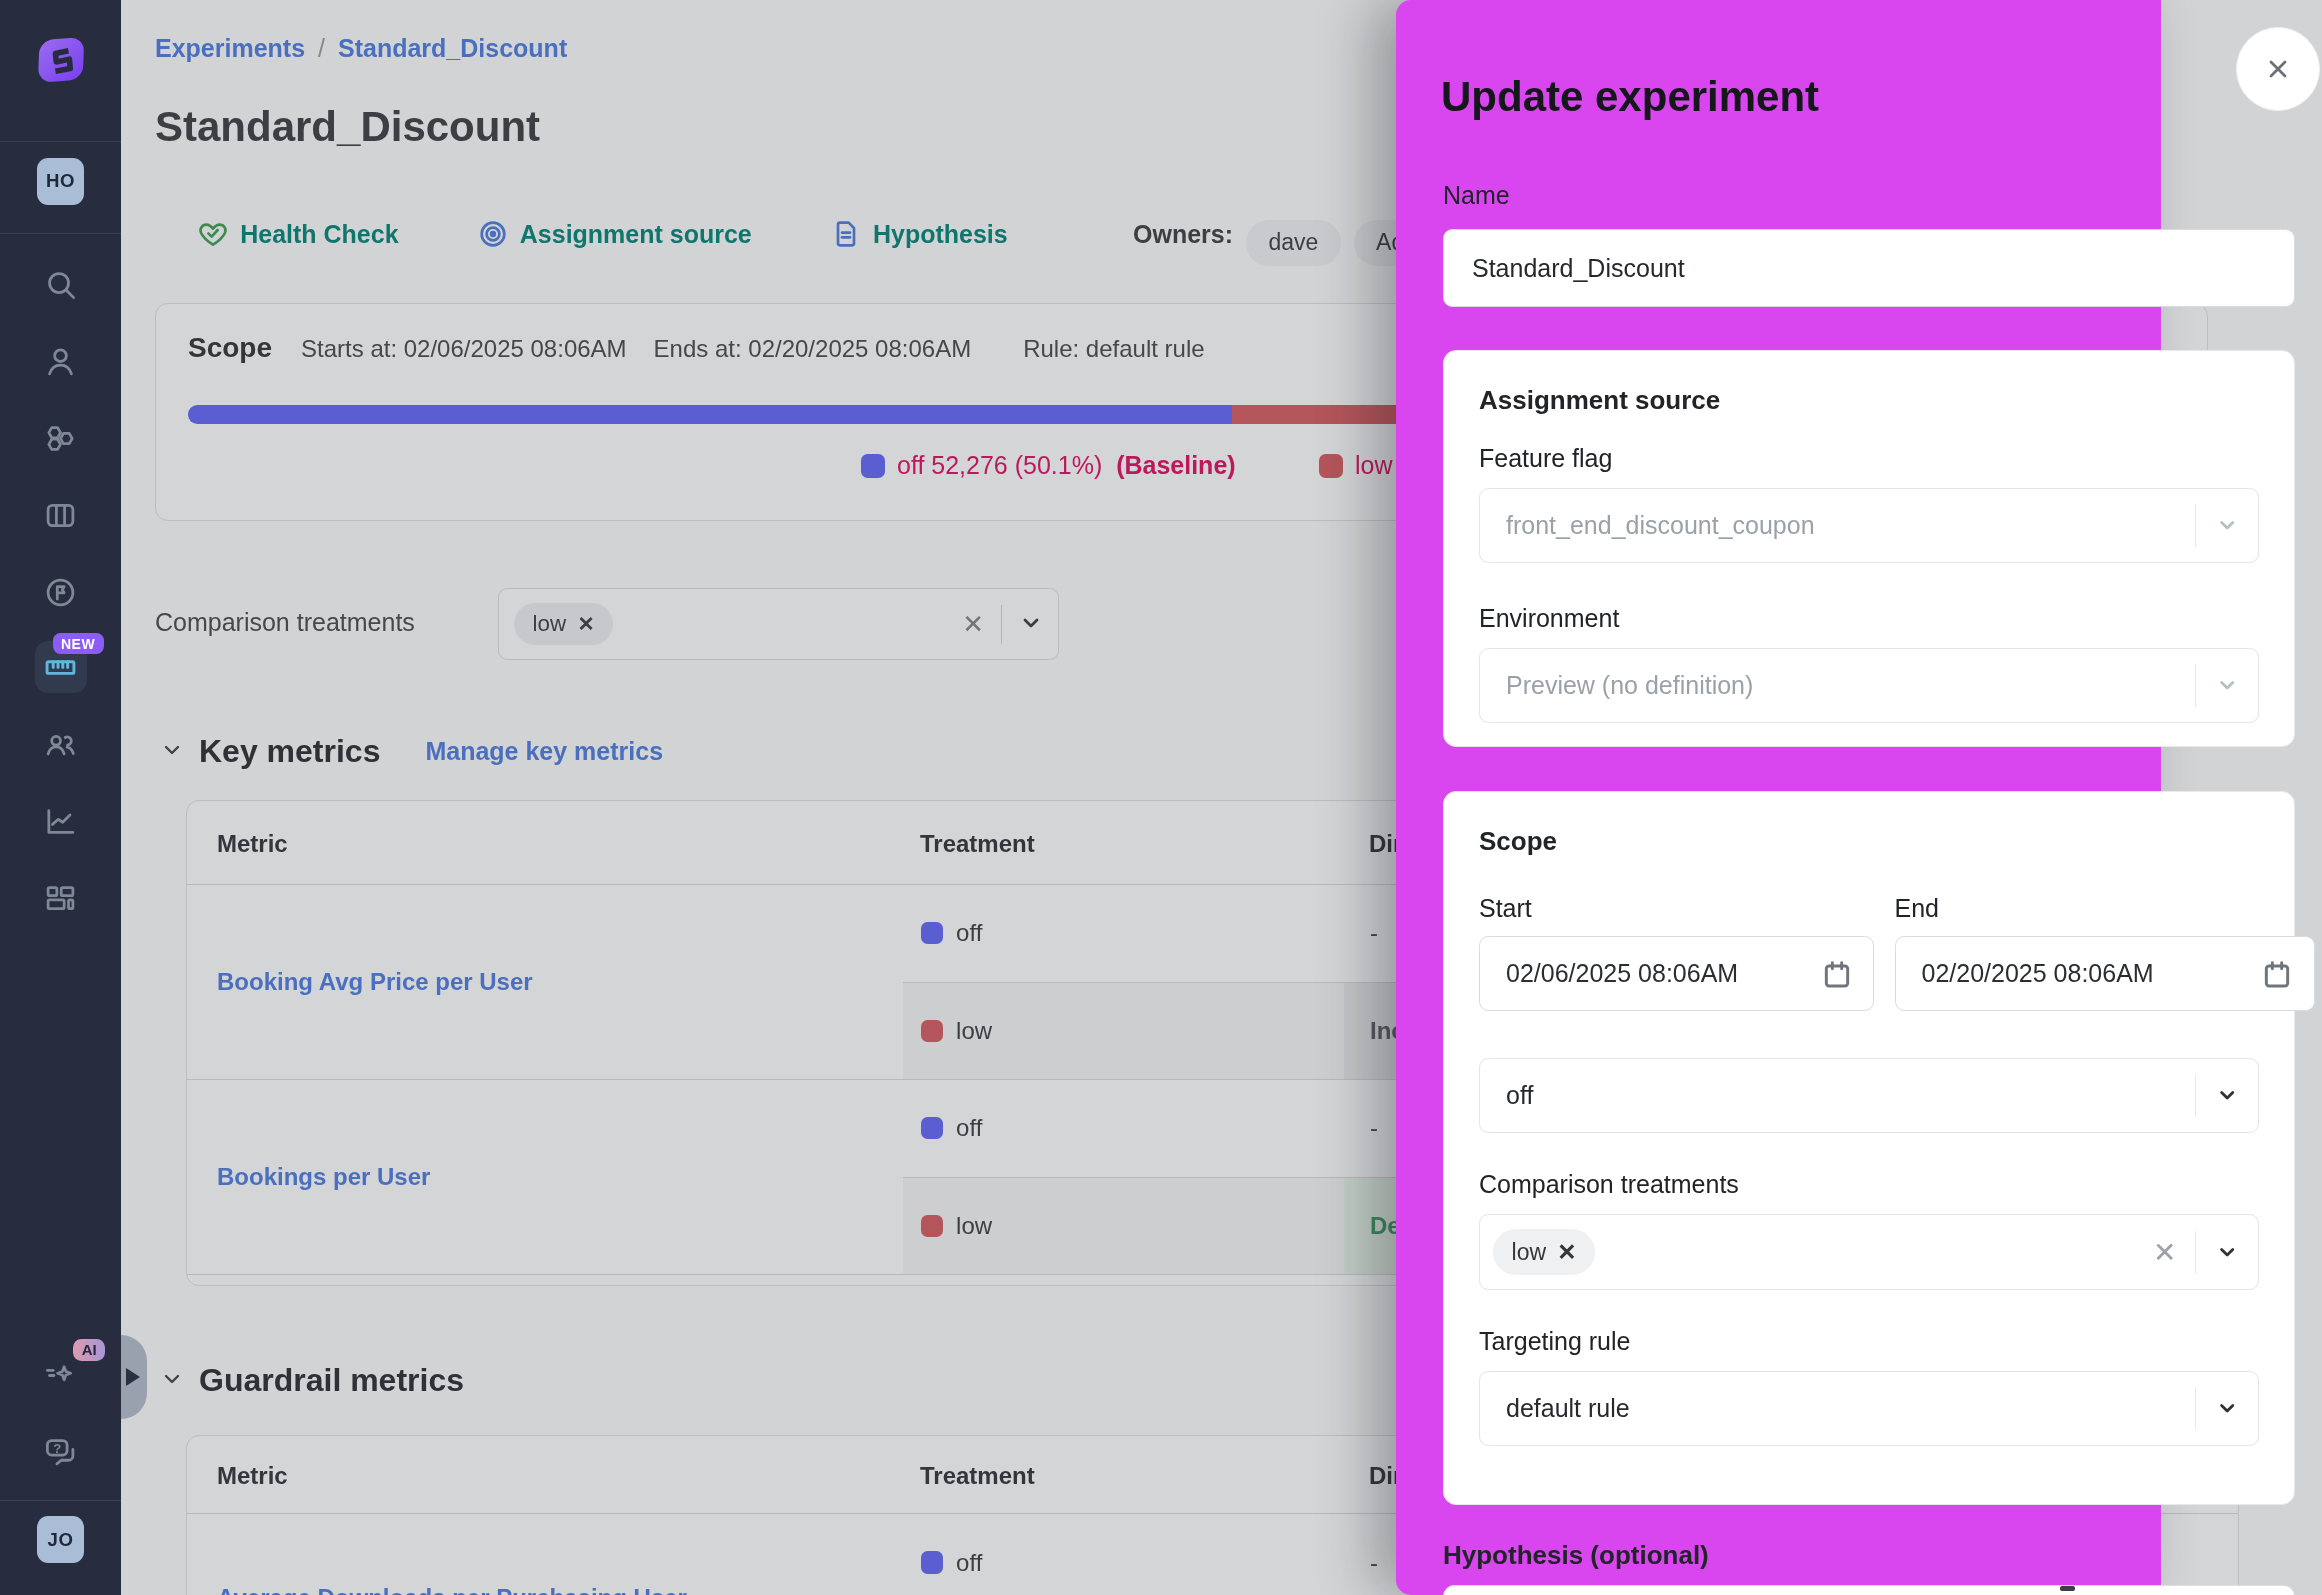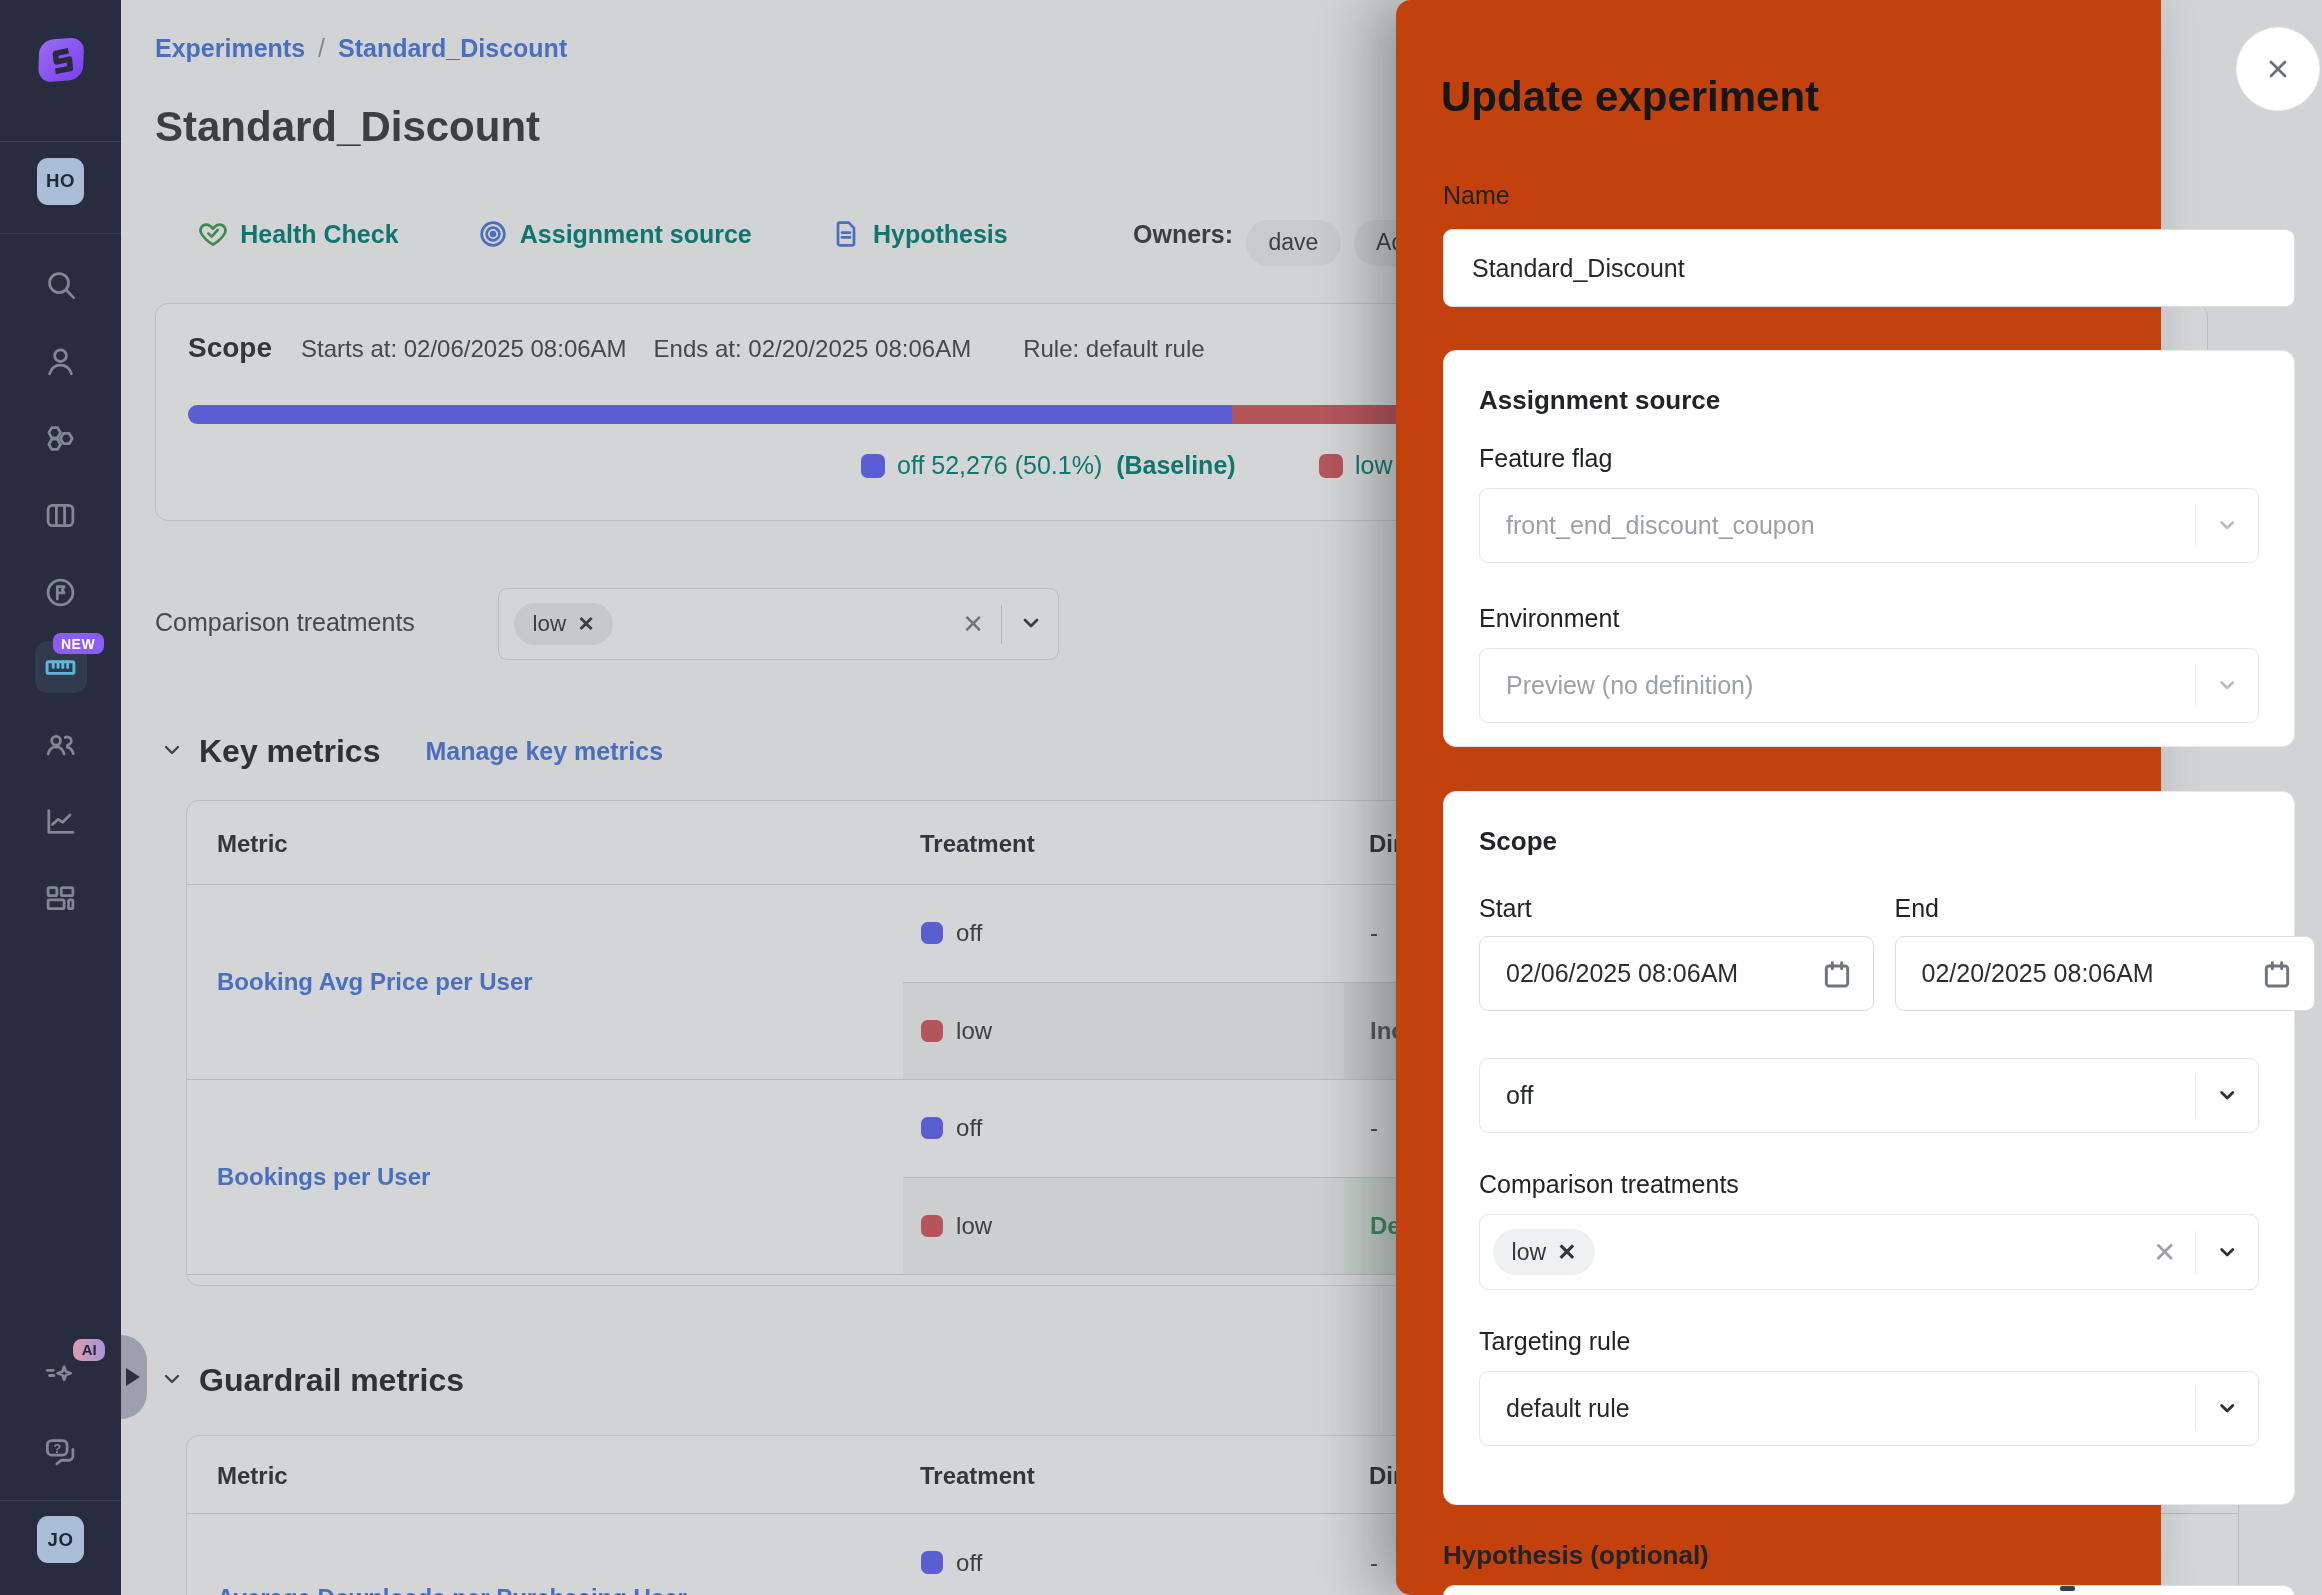--- a/index.html
+++ b/index.html
@@ -49,21 +49,21 @@
   .scope-card{position:absolute;left:34px;top:303px;width:2051px;height:216px;}
   .scope-head{display:flex;align-items:baseline;padding:28px 0 0 32px;}
   .scope-head .sh-title{font-size:28px;font-weight:bold;color:#33363b;}
   .scope-head .meta{font-size:24px;color:#44474c;}
   .scope-head .m1{margin-left:29px;}
   .scope-head .m2{margin-left:27px;}
   .scope-head .m3{margin-left:52px;}
   .scope-bar{position:absolute;left:32px;top:101px;width:1988px;height:18.6px;border-radius:9.3px;overflow:hidden;display:flex;}
   .scope-bar .seg1{width:1044px;background:#5a5ed0;}
   .scope-bar .seg2{flex:1;background:#b4555b;}
-  .legend-item{position:absolute;top:147px;display:flex;align-items:center;gap:12px;font-size:25px;color:#0f766e;}
+  .legend-item{position:absolute;top:147px;display:flex;align-items:center;gap:12px;font-size:25px;color:#be185d;}
   .legend-item .sq{width:24px;height:24px;border-radius:6.5px;}
   .legend-item.l1{left:705px;}
   .legend-item.l2{left:1163px;}
   .legend-item b{margin-left:1.9px;}
 
   
   .cmp-label{position:absolute;left:34px;top:608px;font-size:25px;color:#45484d;}
   .cmp-box{position:absolute;left:377px;top:588px;width:559px;height:70px;background:#d4d5d7;border:0.9px solid #b9bbbe;border-radius:9.3px;display:flex;align-items:center;cursor:pointer;}
   .cmp-box .chipx{margin-left:15px;background:#c7c8cb;border-radius:931px;padding:8.4px 18.6px;font-size:22.4px;color:#3b3e43;display:flex;align-items:center;gap:11.2px;}
   .chipx .x{font-weight:bold;font-size:20.5px;cursor:pointer;}
@@ -98,21 +98,21 @@
   .tname{width:441px;flex:none;display:flex;align-items:center;padding-left:17.7px;box-sizing:border-box;gap:13px;font-size:24px;color:#3b3e43;}
   .tsq{width:22.4px;height:22.4px;border-radius:6.5px;}
   .tsq.purple{background:#5a5ed0;}
   .tsq.red{background:#b4555b;}
   .dcell{flex:1;display:flex;align-items:center;padding-left:26px;font-size:24px;color:#45484d;}
   .dcell.inconclusive{background:#c6c7c9;color:#55595f;font-weight:bold;}
   .dcell.desirable{background:#c2cec7;color:#3f8660;font-weight:bold;}
   .clip-link{position:absolute;left:30px;top:148px;font-size:24px;font-weight:600;color:#4a6fbe;}
 
   
-  .panel{position:absolute;left:1396px;top:0;width:765px;height:1595px;background:#c2410c;border-radius:15px 0 0 15px;box-shadow:-22.4px 0 56px rgba(15,17,22,.30);z-index:5;}
+  .panel{position:absolute;left:1396px;top:0;width:765px;height:1595px;background:#d946ef;border-radius:15px 0 0 15px;box-shadow:-22.4px 0 56px rgba(15,17,22,.30);z-index:5;}
   .p-close{position:absolute;left:840px;top:27px;width:84px;height:84px;border-radius:50%;background:#fff;border:1.9px solid #f0f1f4;display:flex;align-items:center;justify-content:center;cursor:pointer;box-sizing:border-box;}
   .p-close svg{width:28px;height:28px;stroke:#6a7079;stroke-width:2.4;stroke-linecap:round;}
   .p-title{position:absolute;left:45px;top:73px;font-size:42px;font-weight:bold;color:#15171a;}
   .p-label{font-size:25px;font-weight:normal;color:#202327;}
   .lbl-name{position:absolute;left:47px;top:181px;}
   .input{box-sizing:border-box;background:#fff;border:1.9px solid #d9dbdf;border-radius:9.3px;display:flex;align-items:center;font-size:25px;color:#25282c;}
   .name-input{position:absolute;left:47px;top:229px;width:852px;height:78px;padding-left:28px;}
   .p-card{position:absolute;left:47px;box-sizing:border-box;background:#fff;border:1.9px solid #e7e9ec;border-radius:13px;padding:34px 35px;overflow:visible;}
   .pc-assign{top:350px;width:852px;height:397px;}
   .pc-scope{top:791px;width:852px;height:714px;}

